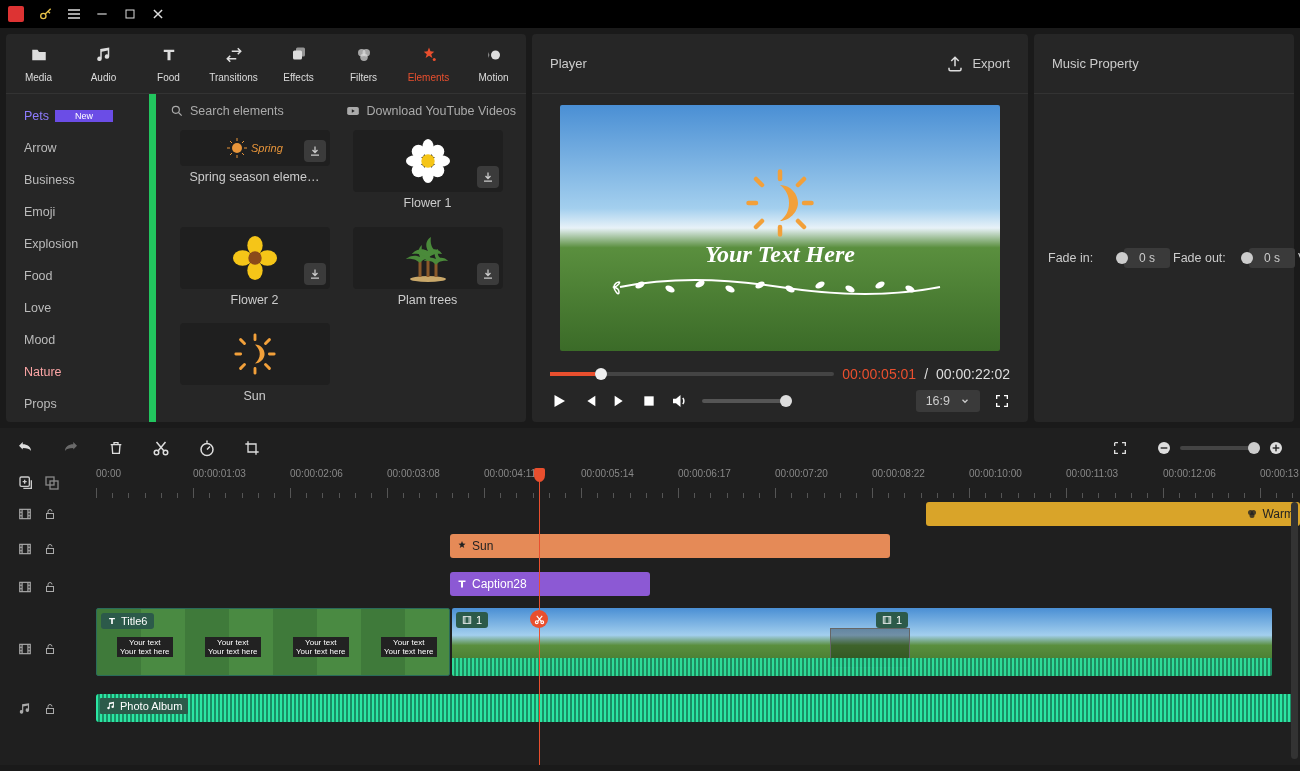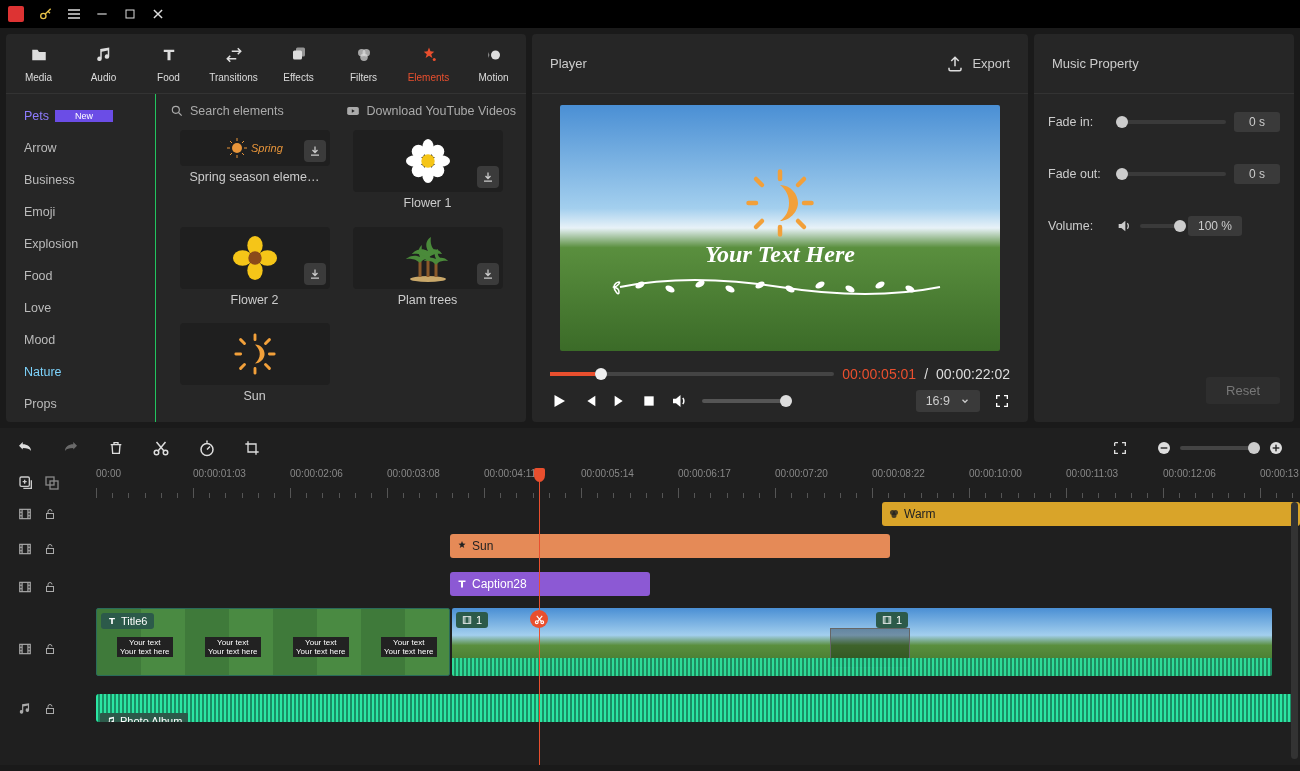--- a/index.html
+++ b/index.html
@@ -13,23 +13,23 @@
 .workspace { display: flex; height: 400px; gap: 6px; padding: 6px; }
 .panel { background: #262626; border-radius: 4px; }
 
 .left-area { width: 520px; display: flex; flex-direction: column; }
 .ribbon { display: flex; border-bottom: 1px solid #333; padding: 6px 0; }
 .ribbon .ritem { flex: 1; display: flex; flex-direction: column; align-items: center; justify-content: center; gap: 6px; font-size: 10px; color: #ddd; cursor: pointer; padding: 4px 0; }
 .ribbon .ritem.active { color: #e94f2e; }
 .ribbon .ricon { width: 22px; height: 22px; display: flex; align-items: center; justify-content: center; }
 
 .left-body { flex: 1; display: flex; overflow: hidden; }
-.catlist { width: 150px; overflow-y: auto; padding: 6px 0; border-right: 1px solid #22c55e; }
+.catlist { width: 150px; overflow-y: auto; padding: 6px 0; border-right: 7px solid #22c55e; }
 .catlist .cat { padding: 9px 18px; font-size: 12.5px; color: #bbb; cursor: pointer; display:flex; align-items:center; gap:6px;}
-.catlist .cat.active { color: #7dd3fc; }
+.catlist .cat.active { color: #fca5a5; }
 .catlist .cat.pets { color: #8e7cff; }
 .newbadge { background:#6b4de6; color:#fff; font-size:9px; padding:1px 20px; border-radius:0; }
 
 .elgrid-wrap { flex: 1; display: flex; flex-direction: column; }
 .search-row { display: flex; align-items: center; padding: 4px 10px; gap: 10px; font-size: 12.5px; color: #aaa; }
 .search-row .srch { flex: 1; display:flex; align-items:center; gap:6px; padding:6px 4px; }
 .search-row .ytdl { display:flex; align-items:center; gap:6px; cursor:pointer; }
 .elgrid { flex: 1; display: grid; grid-template-columns: 1fr 1fr; gap: 6px 16px; padding: 2px 20px 8px 20px; overflow: hidden; }
 .elcell { display: flex; flex-direction: column; align-items: center; gap: 4px; }
 .thumb { width: 150px; height: 62px; background: #1f1f1f; border-radius: 4px; position: relative; display:flex; align-items:center; justify-content:center; cursor:pointer; }
@@ -53,21 +53,21 @@
 .tcur { color:#e94f2e; font-size:14px; }
 .ttot { color:#ddd; font-size:14px; }
 
 .ctl-row { display:flex; align-items:center; padding:6px 18px 10px 18px; gap:14px; }
 .ctl-row .spacer { flex:1; }
 .ctl-row .cbtn { cursor:pointer; display:flex; align-items:center; }
 .aspect { background:#3a3a3a; padding:4px 10px; border-radius:3px; display:flex; align-items:center; gap:10px; font-size:12.5px; }
 
 .right-area { width: 260px; display:flex; flex-direction:column; }
 .right-head { height:60px; display:flex; align-items:center; padding:0 18px; border-bottom:1px solid #333; font-size:13px; }
-.prop-body { flex:1; padding: 18px 14px; display:flex; flex-direction:column; gap:32px; }
+.prop-body { flex:1; padding: 18px 14px; display:flex; flex-direction:row; gap:3px; }
 .prop-row { display:flex; align-items:center; gap:8px; }
 .prop-row .plabel { width:60px; font-size:12.5px; }
 .slider-mini { flex:1; height:4px; background:#3a3a3a; border-radius:2px; position:relative; }
 .slider-mini .knob { position:absolute; left:0; top:-4px; width:12px; height:12px; background:#ccc; border-radius:50%; }
 .slider-mini.vol .knob { left: calc(100% - 6px); }
 .valbox { background:#3a3a3a; padding:3px 10px; border-radius:3px; font-size:12px; min-width:46px; text-align:center; }
 .reset { margin-top:auto; padding:6px 20px; background:#2e2e2e; color:#777; border-radius:3px; align-self:flex-end; cursor:pointer; }
 
 .timeline { height: 337px; background:#1f1f1f; display:flex; flex-direction:column; }
 .tl-toolbar { height:40px; display:flex; align-items:center; padding:0 16px; gap:28px; }
@@ -99,21 +99,21 @@
 
 .clip-video { position:absolute; top:2px; height:68px; border-radius:2px; overflow:hidden; }
 .clip-video.v1 { background: repeating-linear-gradient(90deg, #3f7a3a 0 44px, #4a8a42 44px 88px); border:1px solid #2a6b5a; }
 .clip-video.v2 { background: linear-gradient(to bottom, #4a8fd4 0%, #a3cfee 40%, #5a8f3e 55%, #3b6b28 100%); }
 .clip-video .wave { position:absolute; left:0; right:0; bottom:0; height:18px; background: repeating-linear-gradient(90deg, #2be6a3 0 2px, #1a8f65 2px 4px); opacity:0.9; }
 .cliptag { position:absolute; top:4px; left:4px; background:#2c5a4a; color:#fff; font-size:11px; padding:2px 6px; border-radius:3px; display:flex; align-items:center; gap:4px; }
 .thumb-text { position:absolute; top:28px; font-size:8px; color:#fff; background:#222; padding:1px 3px; }
 
 .clip-audio { position:absolute; top:2px; height:28px; background:#1a5a3a; border-radius:3px; overflow:hidden; }
 .clip-audio .wave { position:absolute; inset:0; background: repeating-linear-gradient(90deg, #2be6a3 0 2px, #1a8f65 2px 4px); }
-.clip-audio .audiotag { position:absolute; top:19px; left:4px; background:#2c5a4a; color:#fff; font-size:11px; padding:2px 6px; border-radius:1px; display:flex; align-items:center; gap:4px; z-index:2; }
+.clip-audio .audiotag { position:absolute; top:4px; left:4px; background:#2c5a4a; color:#fff; font-size:11px; padding:2px 6px; border-radius:1px; display:flex; align-items:center; gap:4px; z-index:2; }
 
 svg { display:block; }
 .scrollbar-r { position:absolute; right:2px; top:34px; bottom:6px; width:7px; background:#333; border-radius:4px; }
 </style>
 </head>
 <body>
 
 <div class="titlebar">
   <div class="app-icon"></div>
   <div class="winbtn key">
@@ -718,21 +718,21 @@
         <div class="ph-scissor">
             <svg width="11" height="11" viewBox="0 0 24 24" fill="none" stroke="#fff" stroke-width="2.5">
               <circle cx="6" cy="18" r="3"></circle>
               <circle cx="18" cy="18" r="3"></circle>
               <path d="M8 16L18 4M16 16L6 4"></path>
             </svg>
           </div>
       </div>
 
       <div class="track-row" style="top:30px; height:32px;">
-        <div class="clip warm" style="left:792px; right:0;">
+        <div class="clip warm" style="left:836px; right:0;justify-content:flex-end;">
             <svg width="12" height="12" viewBox="0 0 24 24" fill="#222">
               <circle cx="9" cy="9" r="5" opacity="0.8"></circle>
               <circle cx="15" cy="9" r="5" opacity="0.8"></circle>
               <circle cx="12" cy="15" r="5" opacity="0.8"></circle>
             </svg>
             <span>Warm</span>
           </div>
       </div>
       <div class="track-row" style="top:62px; height:38px;">
         <div class="clip sun" style="left:360px; width:440px;">

